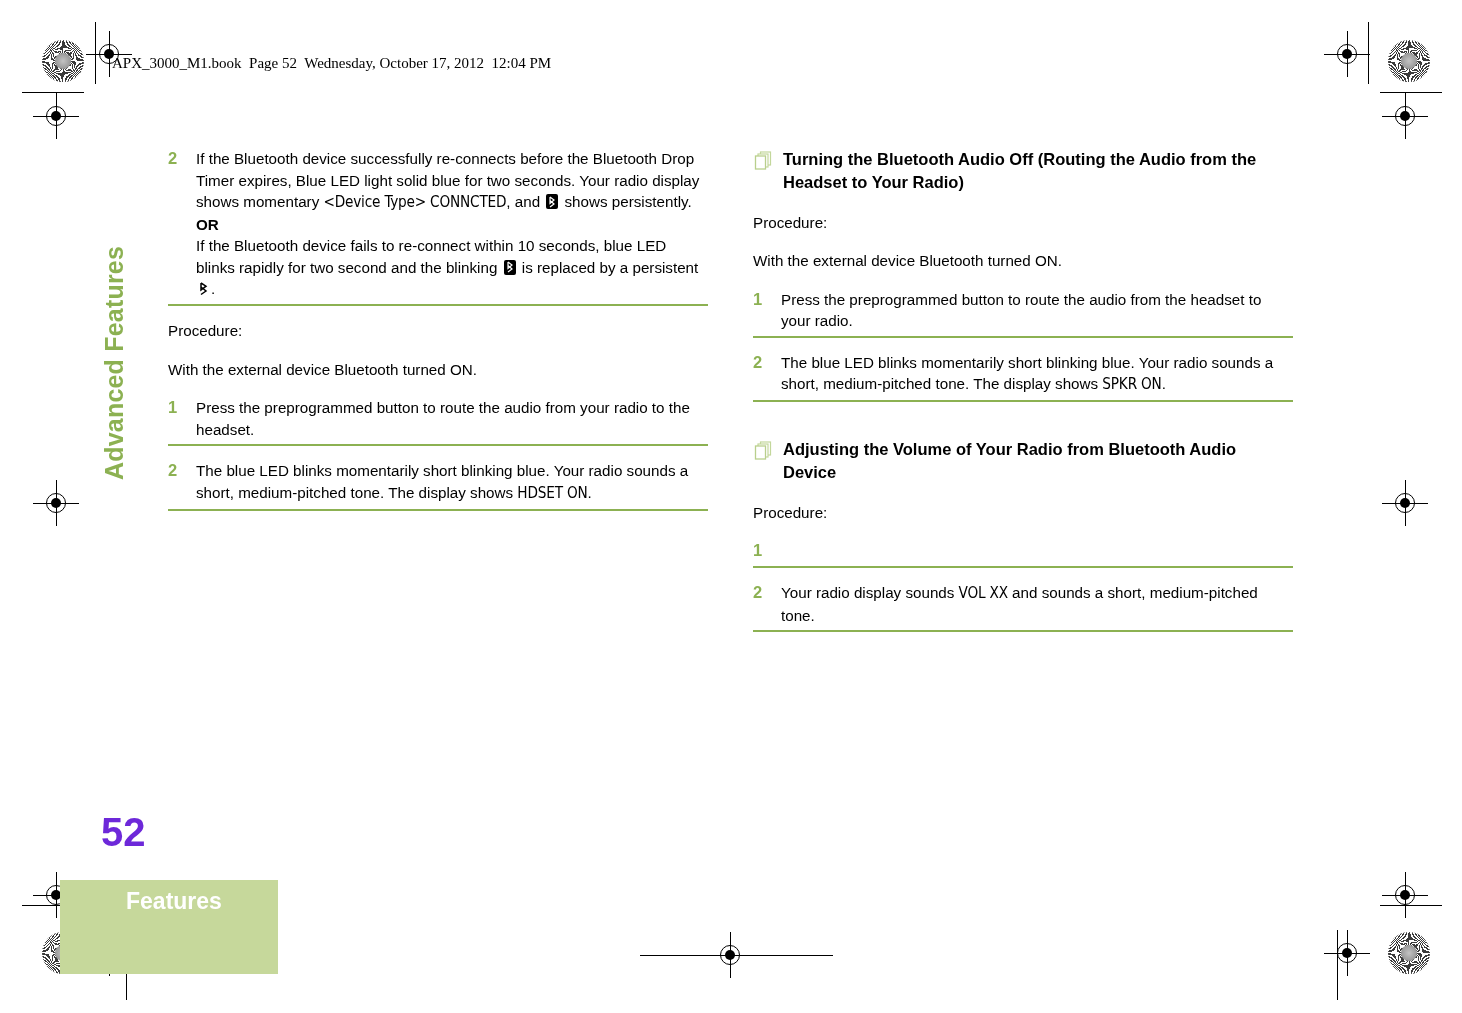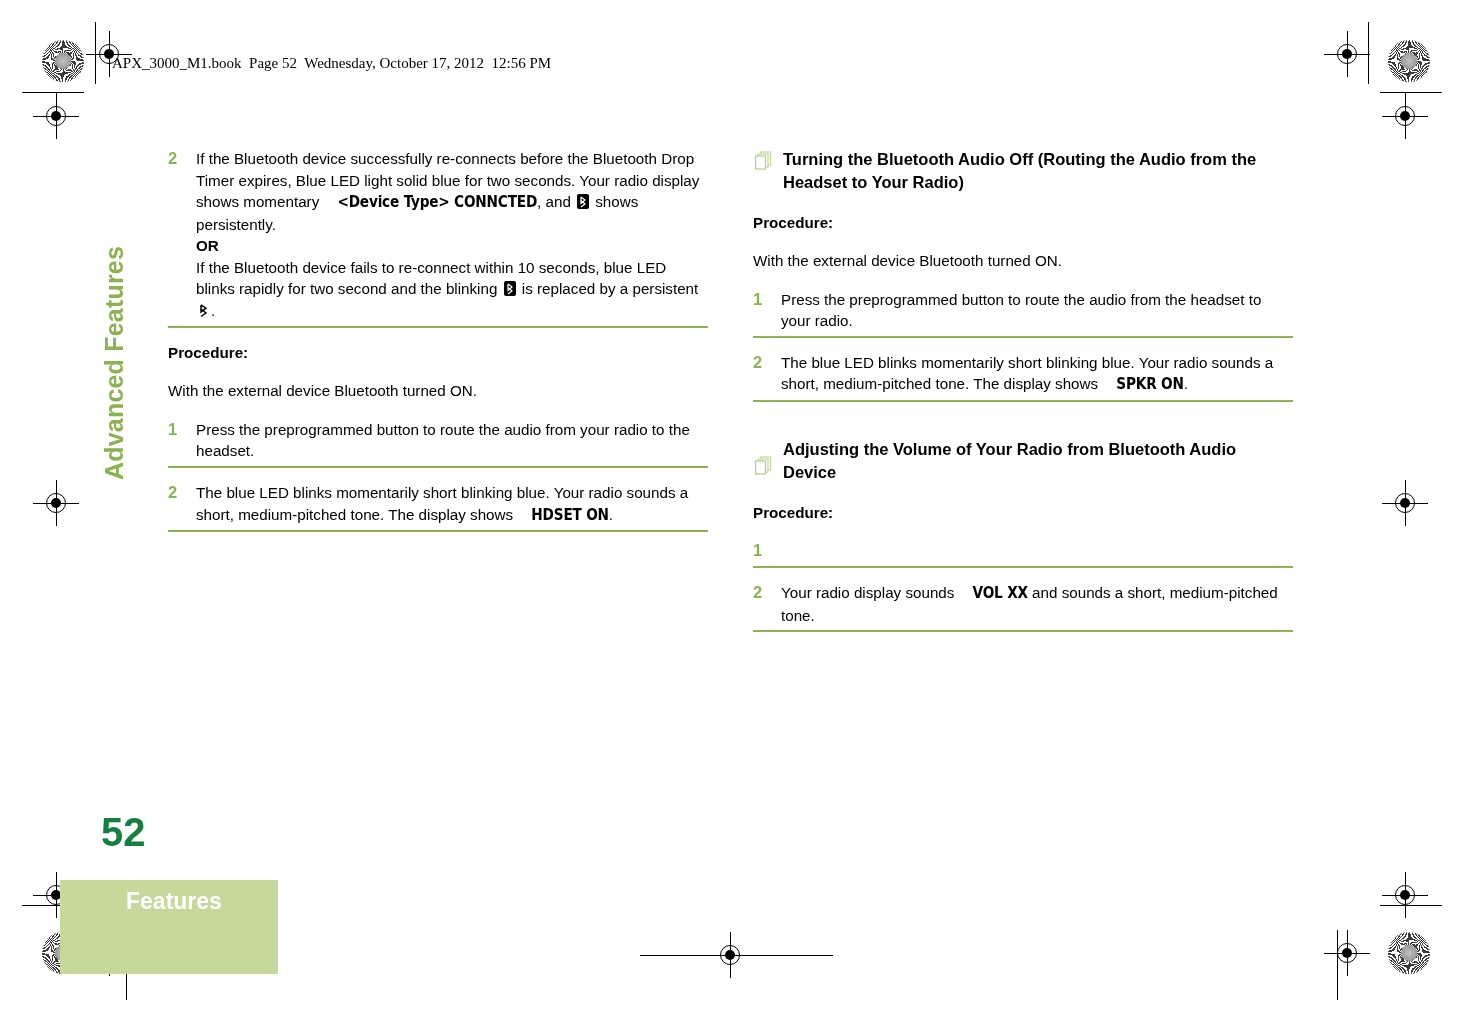--- a/index.html
+++ b/index.html
@@ -61,21 +61,21 @@
     left: 100px; top: 480px;
     transform-origin: left top;
     transform: rotate(-90deg);
     font-size: 25px; font-weight: bold;
     color: #8cb152;
     white-space: nowrap;
     letter-spacing: 0.2px;
   }
   .page-number {
     position: absolute; left: 101px; top: 810px;
-    font-size: 40px; font-weight: bold; color: #15803d;
+    font-size: 40px; font-weight: bold; color: #6d28d9;
   }
   .lang-block {
     position: absolute; left: 60px; top: 880px;
     width: 218px; height: 94px;
     background: #c6d89b;
   }
   .lang-label {
     position: absolute; left: 126px; top: 880px;
     font-size: 23px; font-weight: bold; color: #ffffff;
     line-height: 42px;
@@ -106,23 +106,23 @@
   .section-head {
     display: flex; align-items: flex-start;
     margin-top: 30px; margin-bottom: 18px;
   }
   .pages-icon { width: 30px; flex: none; padding-top: 3px; }
   .section-title {
     font-size: 16.5px; font-weight: bold; line-height: 1.38; color: #000;
   }
 
   .para { margin-bottom: 17px; }
-  .para.bold { font-weight: bold; }
-
-  b.strong { font-weight: bold; margin-left: 14px; }
+  .para.bold { font-weight: normal; }
+
+  b.strong { font-weight: normal; }
 
   
   .display-text {
     font-family: "Liberation Sans Narrow", "DejaVu Sans Condensed", "Liberation Sans", sans-serif;
     font-weight: bold;
     letter-spacing: -0.2px;
   }
 
   
   .bt-box {
@@ -220,21 +220,21 @@
   <div class="sunburst" style="left:1388px; top:932px;"></div>
   <div class="crosshair" style="left:1330px; top:936px;">
     <span class="ring"></span>
       <span class="dot"></span>
       <span class="vl"></span>
       <span class="hl"></span>
   </div>
   <div class="trimline v" style="left:1337px; top:930px; height:70px;"></div>
 </div>
 
-<div class="file-header">APX_3000_M1.book  Page 52  Wednesday, October 17, 2012  12:56 PM</div>
+<div class="file-header">APX_3000_M1.book  Page 52  Wednesday, October 17, 2012  12:04 PM</div>
 
 <div class="chapter-tab">Advanced Features</div>
 <div class="page-number">52</div>
 <div class="lang-block"></div>
 <div class="lang-label">Features</div>
 
 <div class="col col-left">
 
   <div class="step">
     <div class="step-num">2</div>
@@ -290,21 +290,21 @@
     <div class="step-body">Press the preprogrammed button to route the audio from the headset to your radio.</div>
   </div>
 
   <div class="step">
     <div class="step-num">2</div>
     <div class="step-body">
       <span>The blue LED blinks momentarily short blinking blue. Your radio sounds a short, medium-pitched tone. The display shows </span><b class="strong display-text">SPKR ON</b><span>.</span>
     </div>
   </div>
 
-  <div class="section-head" style="margin-top:36px;align-items:flex-end;">
+  <div class="section-head" style="margin-top:36px;">
     <div class="pages-icon">
       <svg width="20" height="22" viewBox="0 0 20 22">
         <rect x="7.5" y="1" width="10" height="13" fill="#fff" stroke="#c3d79b" stroke-width="1.2"></rect>
         <rect x="5" y="3" width="10" height="13" fill="#fff" stroke="#c3d79b" stroke-width="1.2"></rect>
         <rect x="2.5" y="5" width="10" height="13" fill="#fff" stroke="#b9cf8c" stroke-width="1.3"></rect>
       </svg>
     </div>
     <div class="section-title">Adjusting the Volume of Your Radio from Bluetooth Audio Device</div>
   </div>
 

